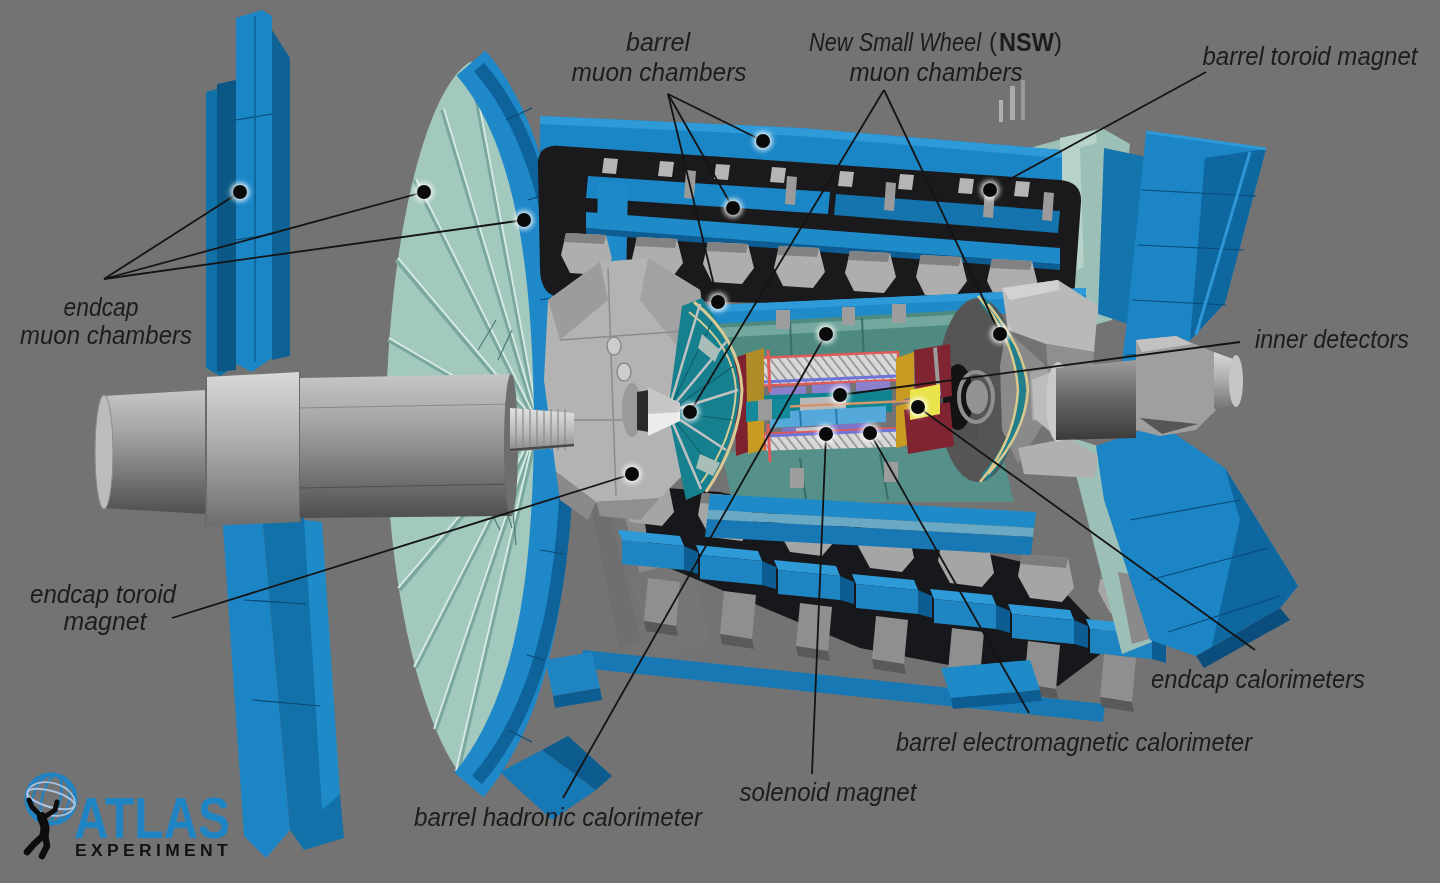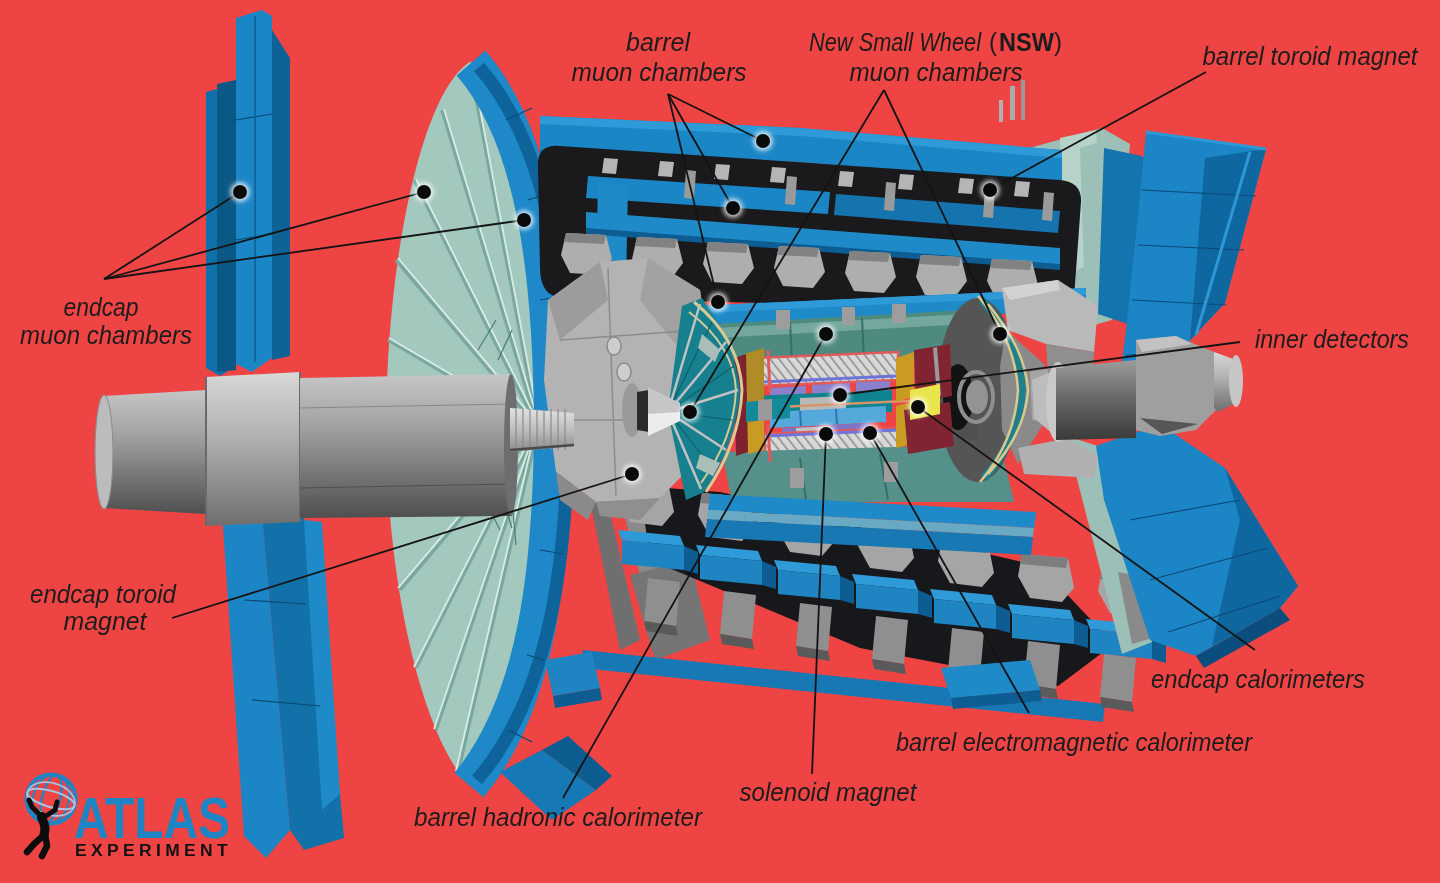--- a/index.html
+++ b/index.html
@@ -1,16 +1,16 @@
 <!DOCTYPE html>
 <html><head>
 <meta charset="utf-8">
 <style>
 html,body{margin:0;padding:0;background:#fff;}
-#page{position:relative;width:1440px;height:883px;overflow:hidden;background:#ef4444;font-family:"Liberation Sans",sans-serif;}
+#page{position:relative;width:1440px;height:883px;overflow:hidden;background:#737373;font-family:"Liberation Sans",sans-serif;}
 svg{position:absolute;top:0;left:0;}
 .lbl{fill:#1c1c1c;font-family:"Liberation Sans",sans-serif;font-style:italic;font-size:26px;}
 </style>
 </head>
 <body>
 <div id="page">
 <svg width="1440" height="883" viewBox="0 0 1440 883">
 <defs>
 <linearGradient id="cylG" x1="0" y1="0" x2="0" y2="1">
  <stop offset="0" stop-color="#c6c6c6"></stop>

